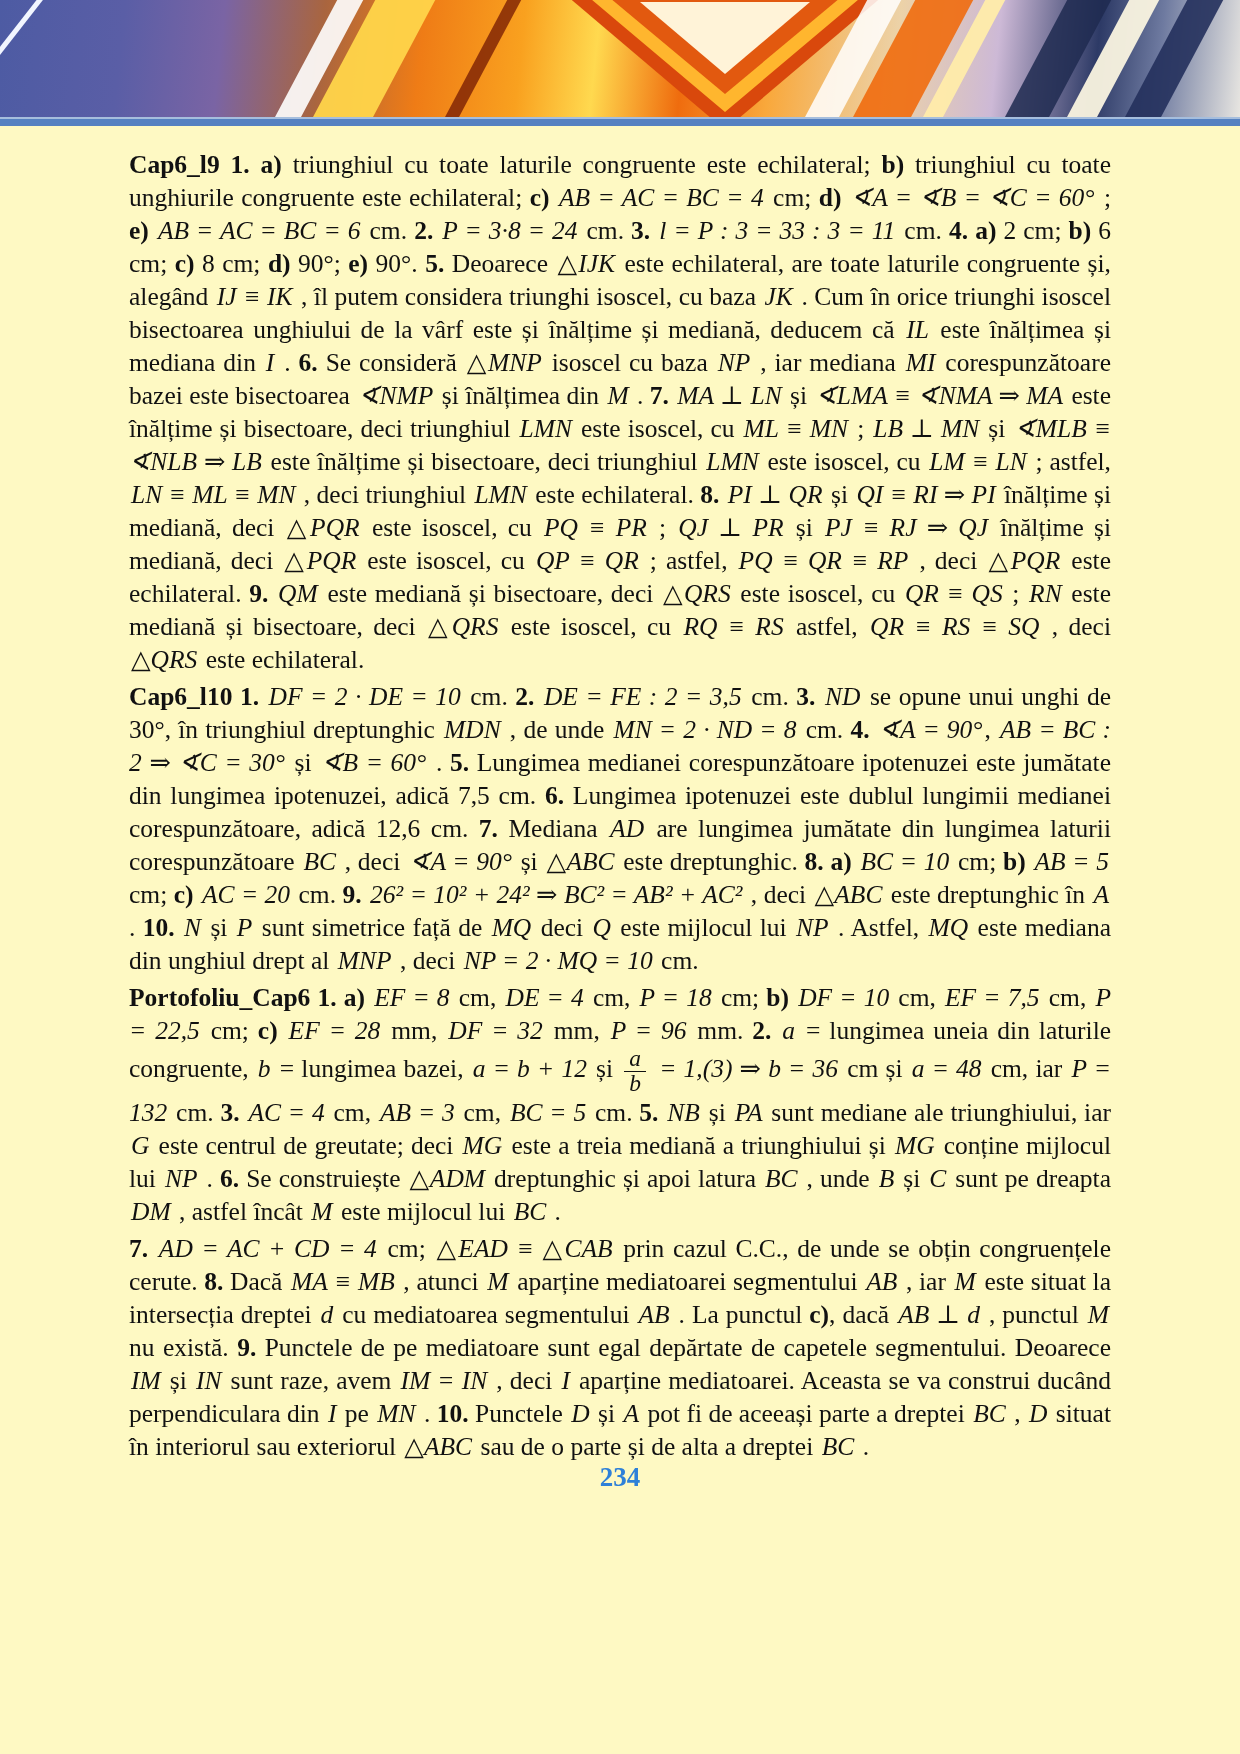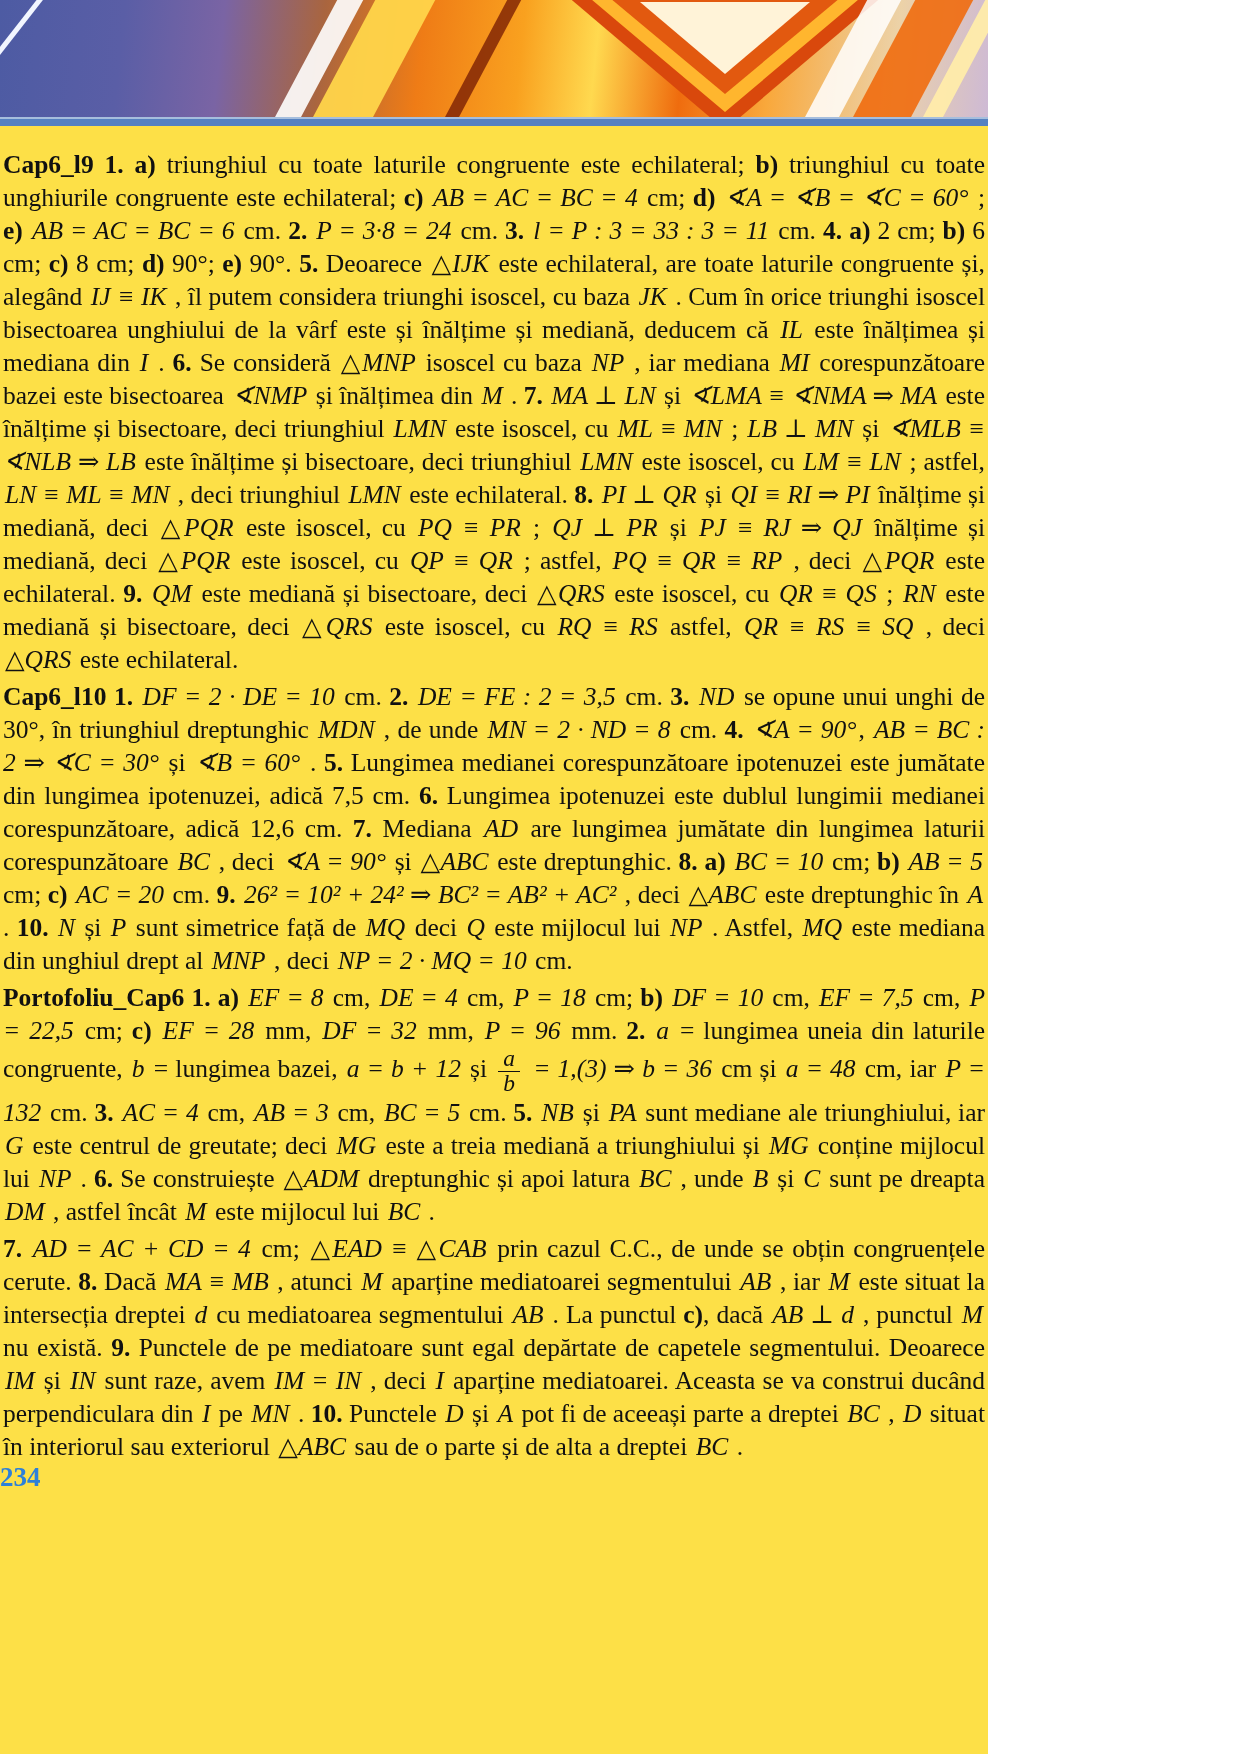--- a/index.html
+++ b/index.html
@@ -1,19 +1,19 @@
 <!DOCTYPE html>
 <html><head>
 <meta charset="utf-8">
 <style>
   html,body{margin:0;padding:0;background:#ffffff;}
   .page{
     position:relative;
-    width:988px;height:1754px;
-    background:#fde047;
+    width:1240px;height:1754px;
+    background:#fef9c3;
     font-family:"Liberation Serif","DejaVu Serif",serif;
     color:#111111;
     overflow:hidden;
   }
   
   .banner{
     position:relative;
     width:1240px;height:126px;
     overflow:hidden;
   }
@@ -65,21 +65,21 @@
   .frac{
     display:inline-flex;flex-direction:column;align-items:center;
     vertical-align:middle;font-style:italic;line-height:1.02;
     padding:0 4px;font-size:0.92em;
   }
   .frac .num{border-bottom:1.6px solid #111;padding:0 5px;}
   .frac .den{padding:0 5px;}
   
   .page-number{
     position:absolute;left:0;top:1462px;width:100%;
-    font-weight:bold;font-size:27px;
+    text-align:center;font-weight:bold;font-size:27px;
     color:#2e80d8;
     font-family:"Liberation Serif","DejaVu Serif",serif;
   }
 </style>
 </head>
 <body>
 
 <div class="page">
 
   <div class="banner">

